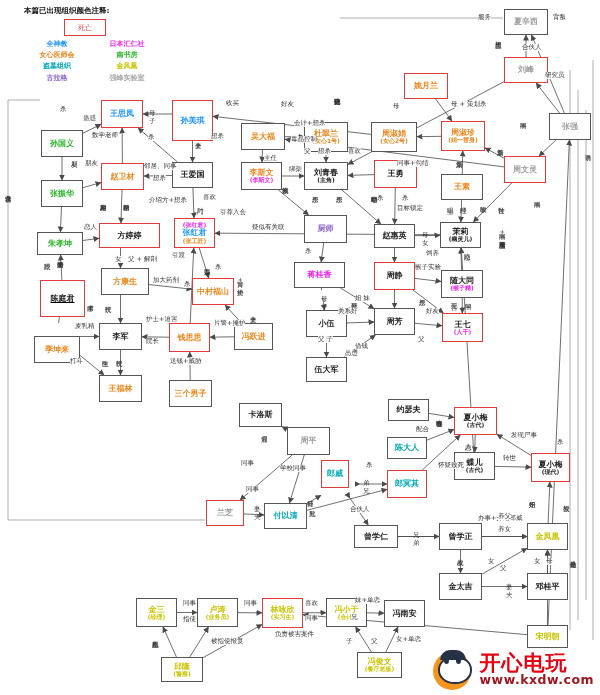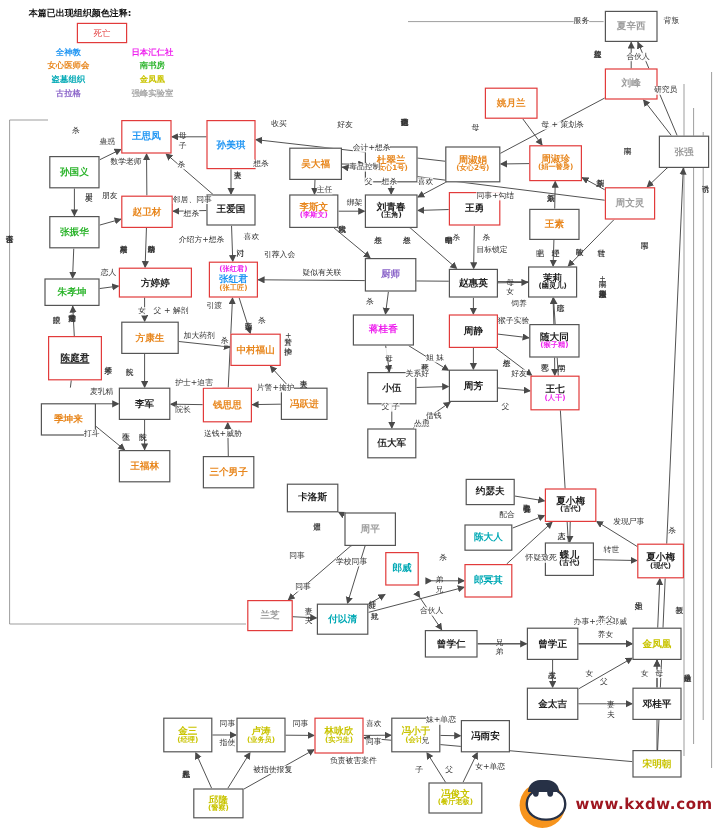--- a/index.html
+++ b/index.html
@@ -529,16 +529,17 @@
 
   <div class="watermark">
     <div class="wm-logo">
       <div class="wm-circle"></div>
       <div class="wm-face"></div>
       <div class="wm-band"></div>
       <div class="wm-eye" style="left:13px;"></div>
       <div class="wm-eye" style="left:25px;"></div>
     </div>
     <div class="wm-text">
+      <span class="wm-brand">开心电玩</span>
       <span class="wm-url">www.kxdw.com</span>
     </div>
   </div>
 </div>
 
 </body></html>

